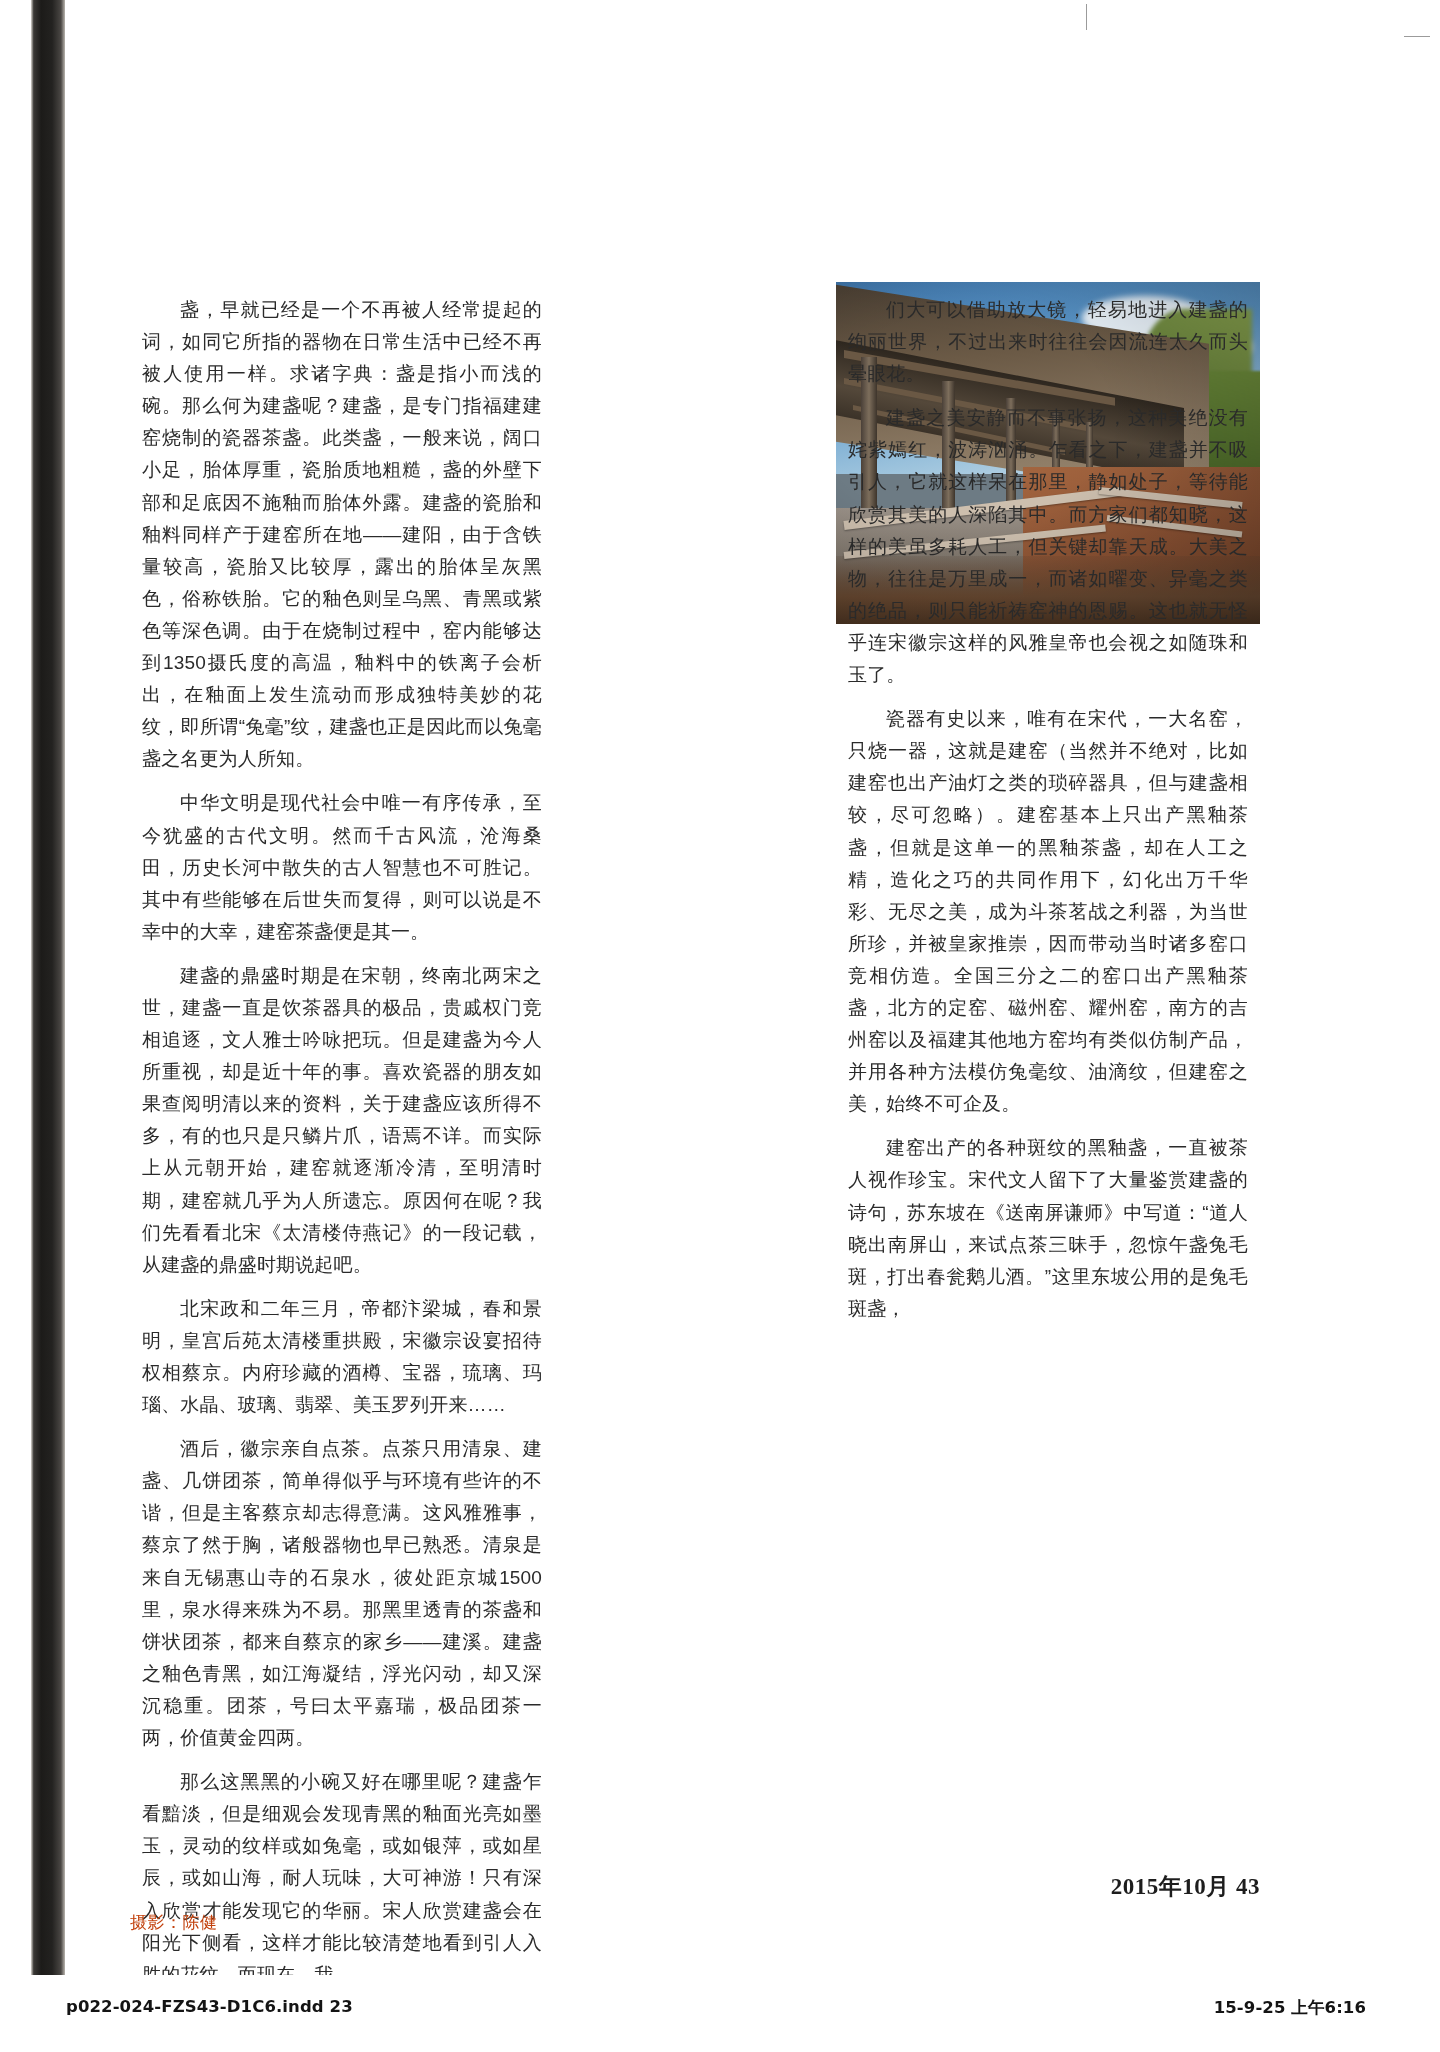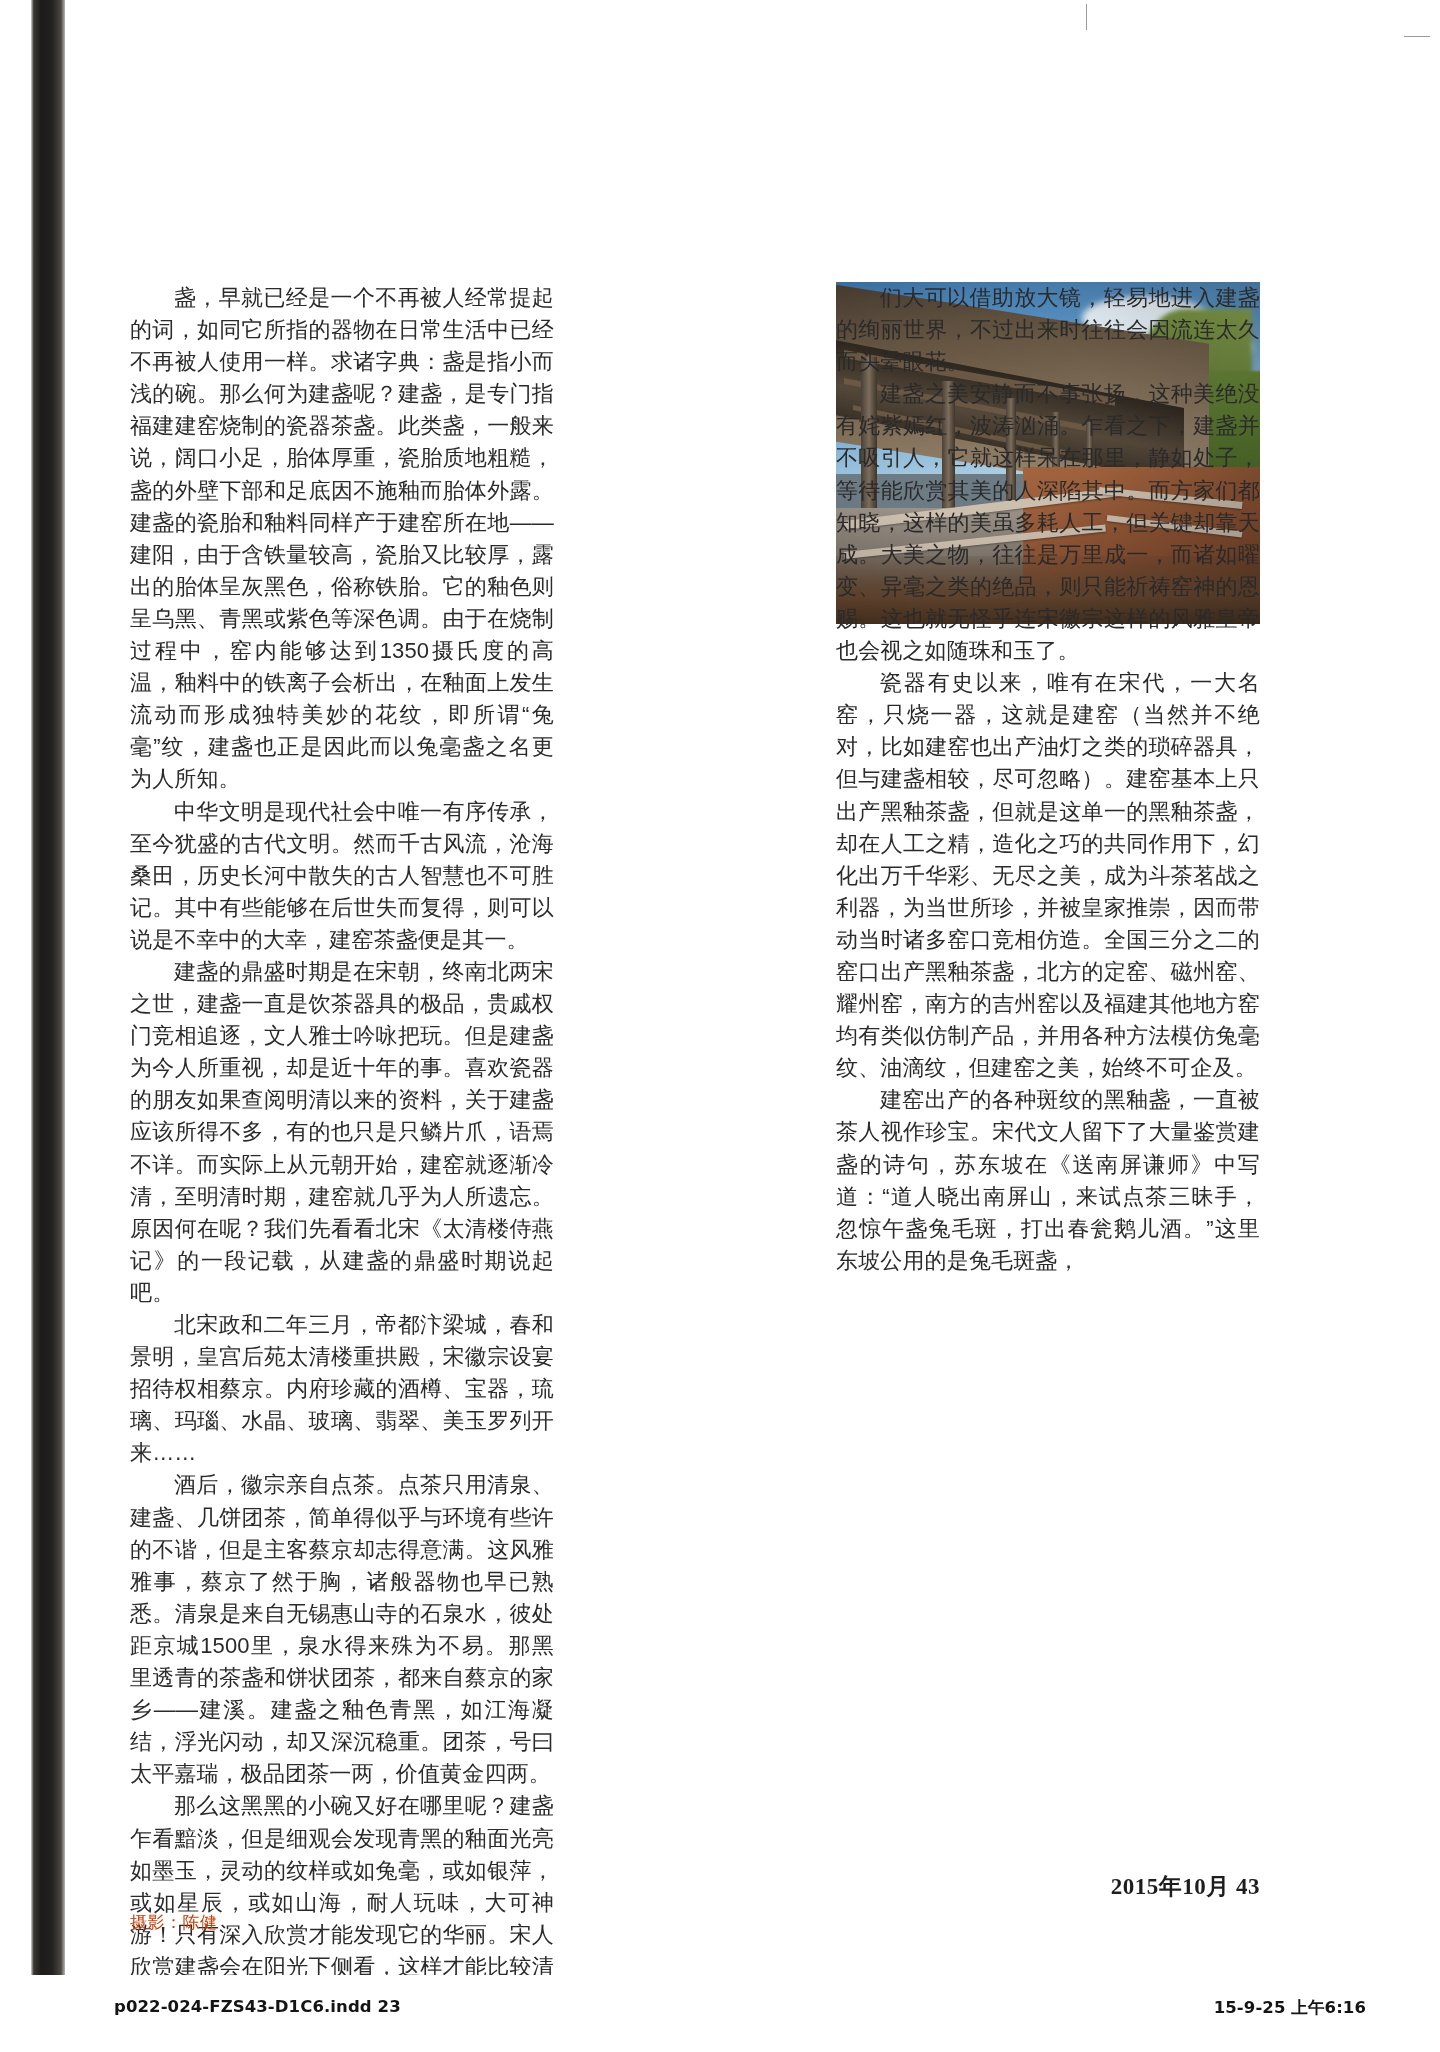--- a/index.html
+++ b/index.html
@@ -66,23 +66,23 @@
 
   .col {
     position: absolute;
     top: 0;
     width: 424px;
   }
   .col-left  { left: 0px; }
   .col-right { left: 706px; }
 
   p.body-text {
-    margin: 0;
+    margin: 12px;
     font-family: "Liberation Sans", "DejaVu Sans", sans-serif;
-    font-size: 22px;
+    font-size: 19px;
     line-height: 32.1px;
     color: #2a2a2a;
     text-align: justify;
     text-justify: inter-character;
     text-indent: 2em;
     letter-spacing: 0.15px;
     word-break: break-all;
   }
 
   
@@ -234,21 +234,21 @@
   .slug-text {
     position: absolute;
     top: 22px;
     font-family: "DejaVu Sans", "Liberation Sans", sans-serif;
     font-size: 16.5px;
     font-weight: bold;
     color: #141414;
     letter-spacing: 0.1px;
     white-space: nowrap;
   }
-  #slug-file { left: 66px; margin-left: 48px; }
+  #slug-file { left: 66px; }
   #slug-time { right: 74px; }
 </style>
 </head>
 <body>
 
 <div id="scan-page">
 
   <div id="gutter-edge"></div>
   <div id="gutter-strip"></div>
 

